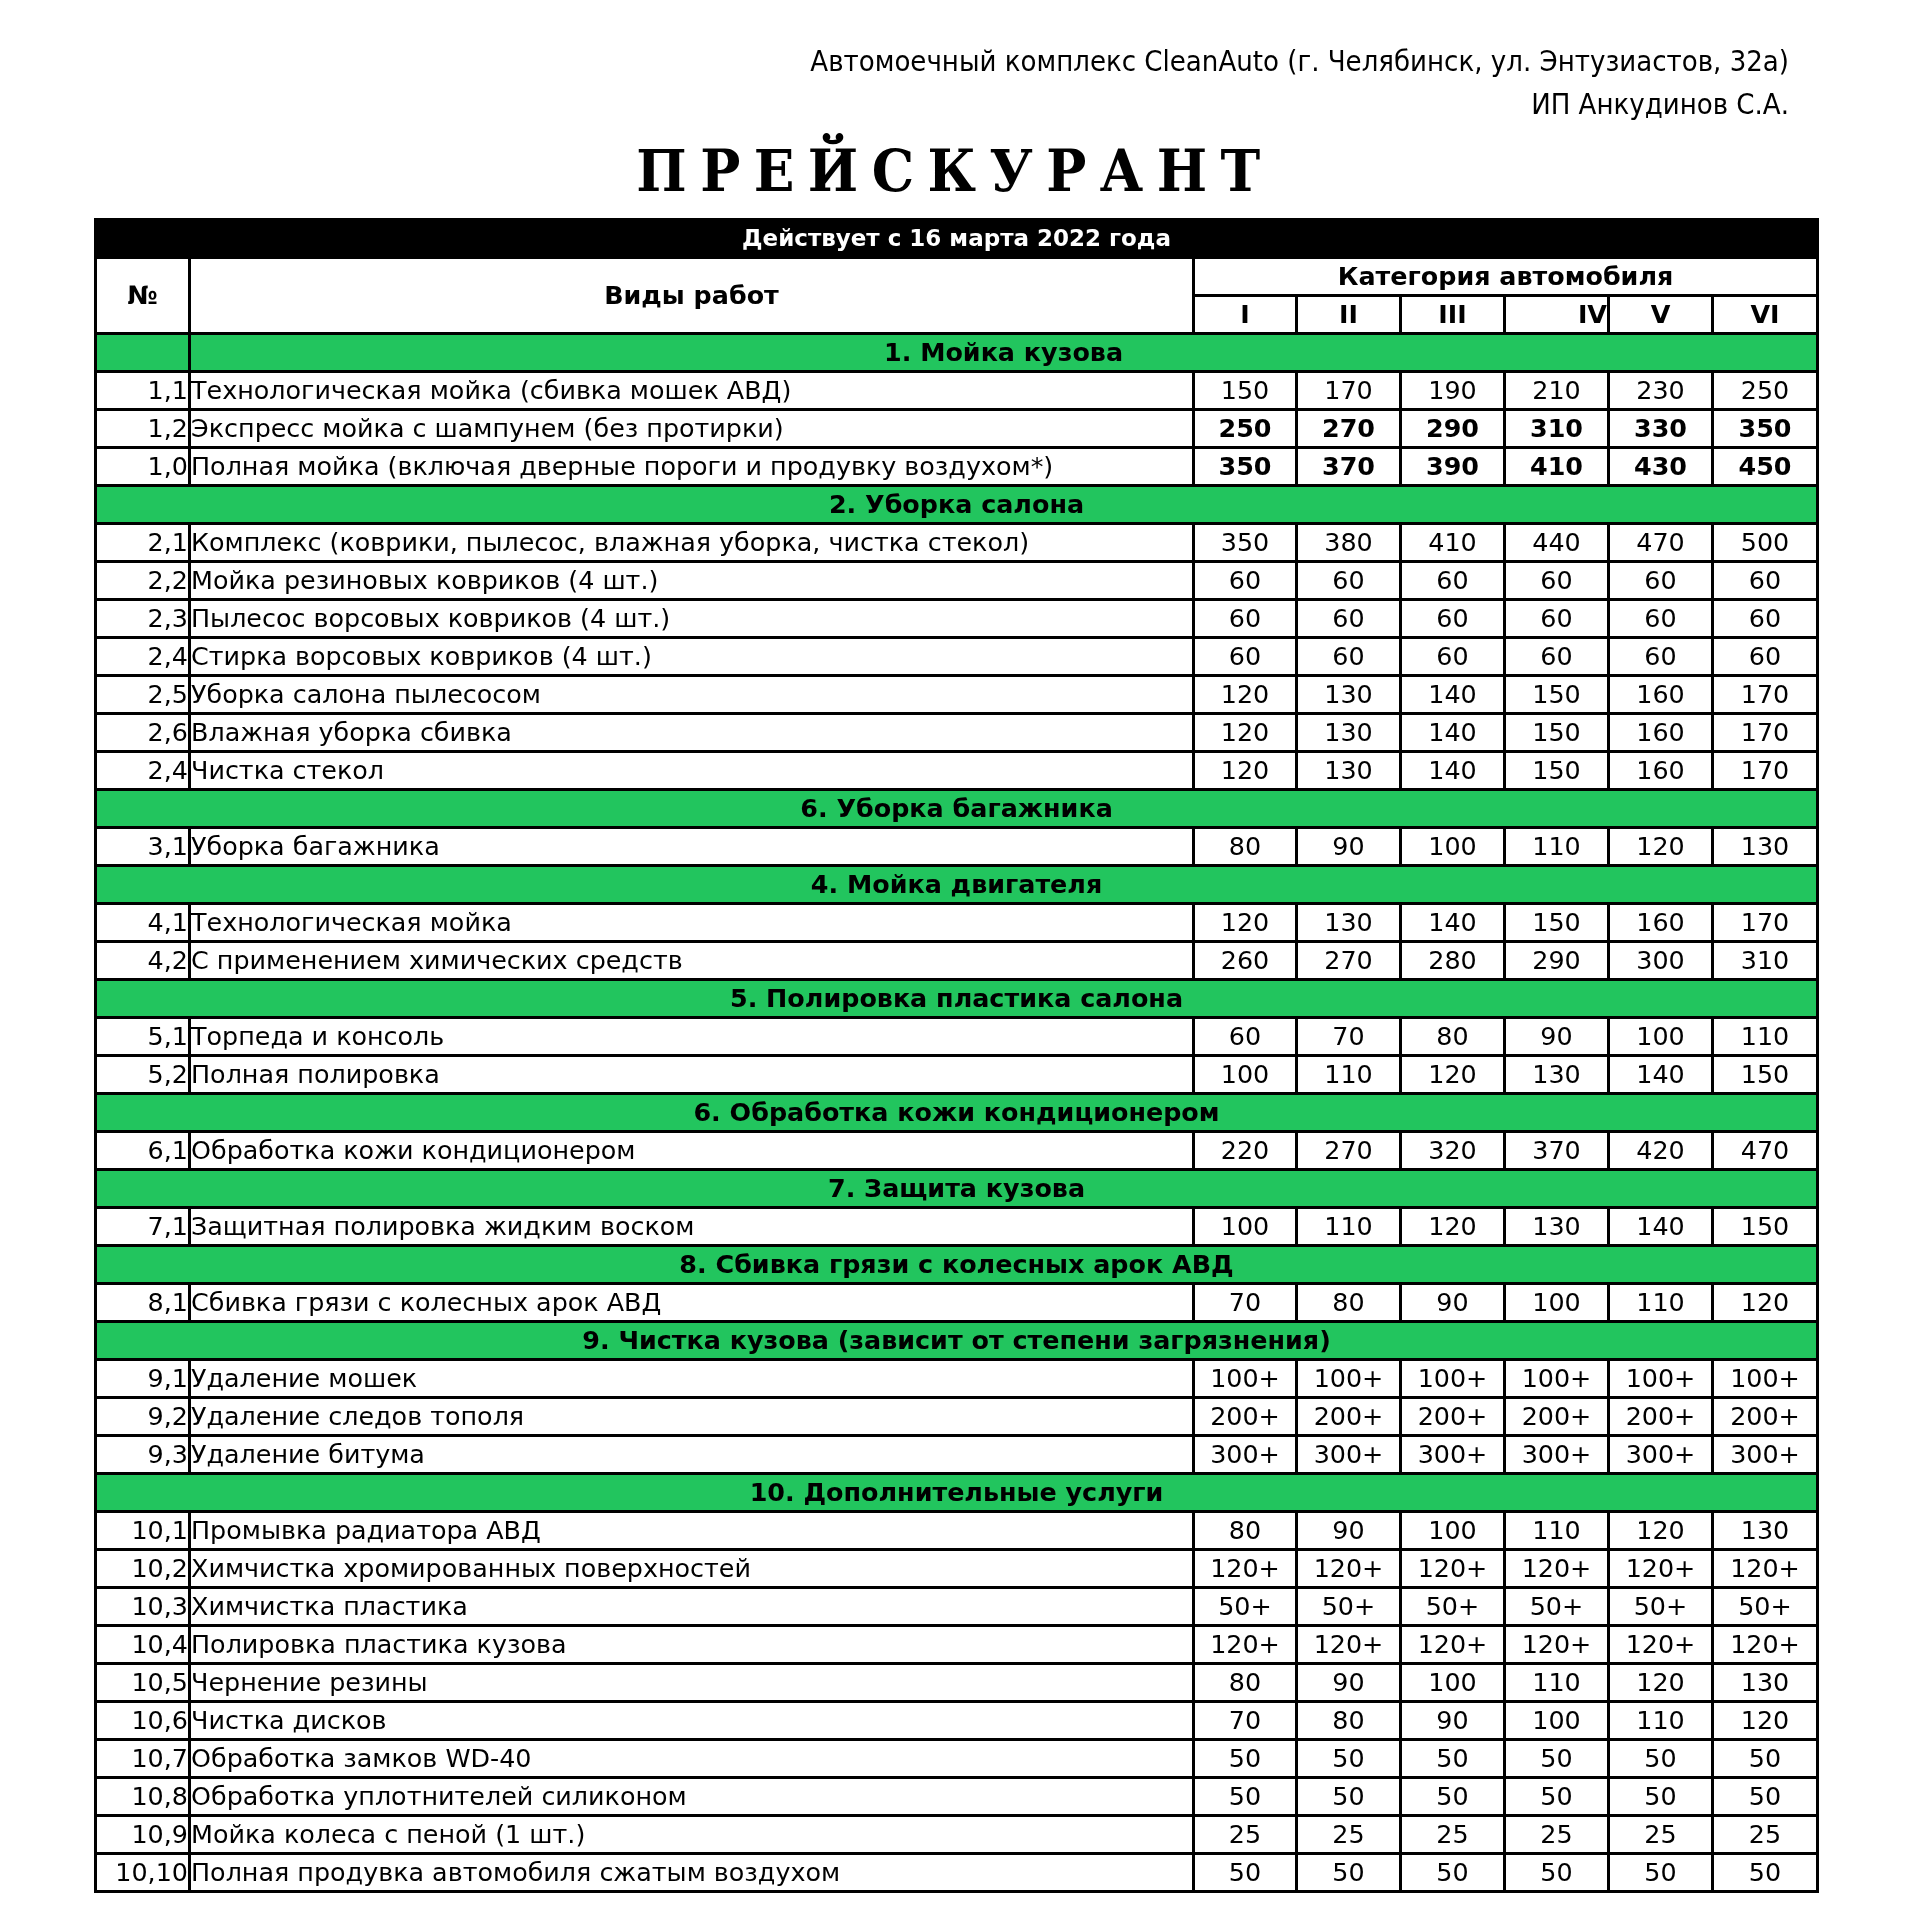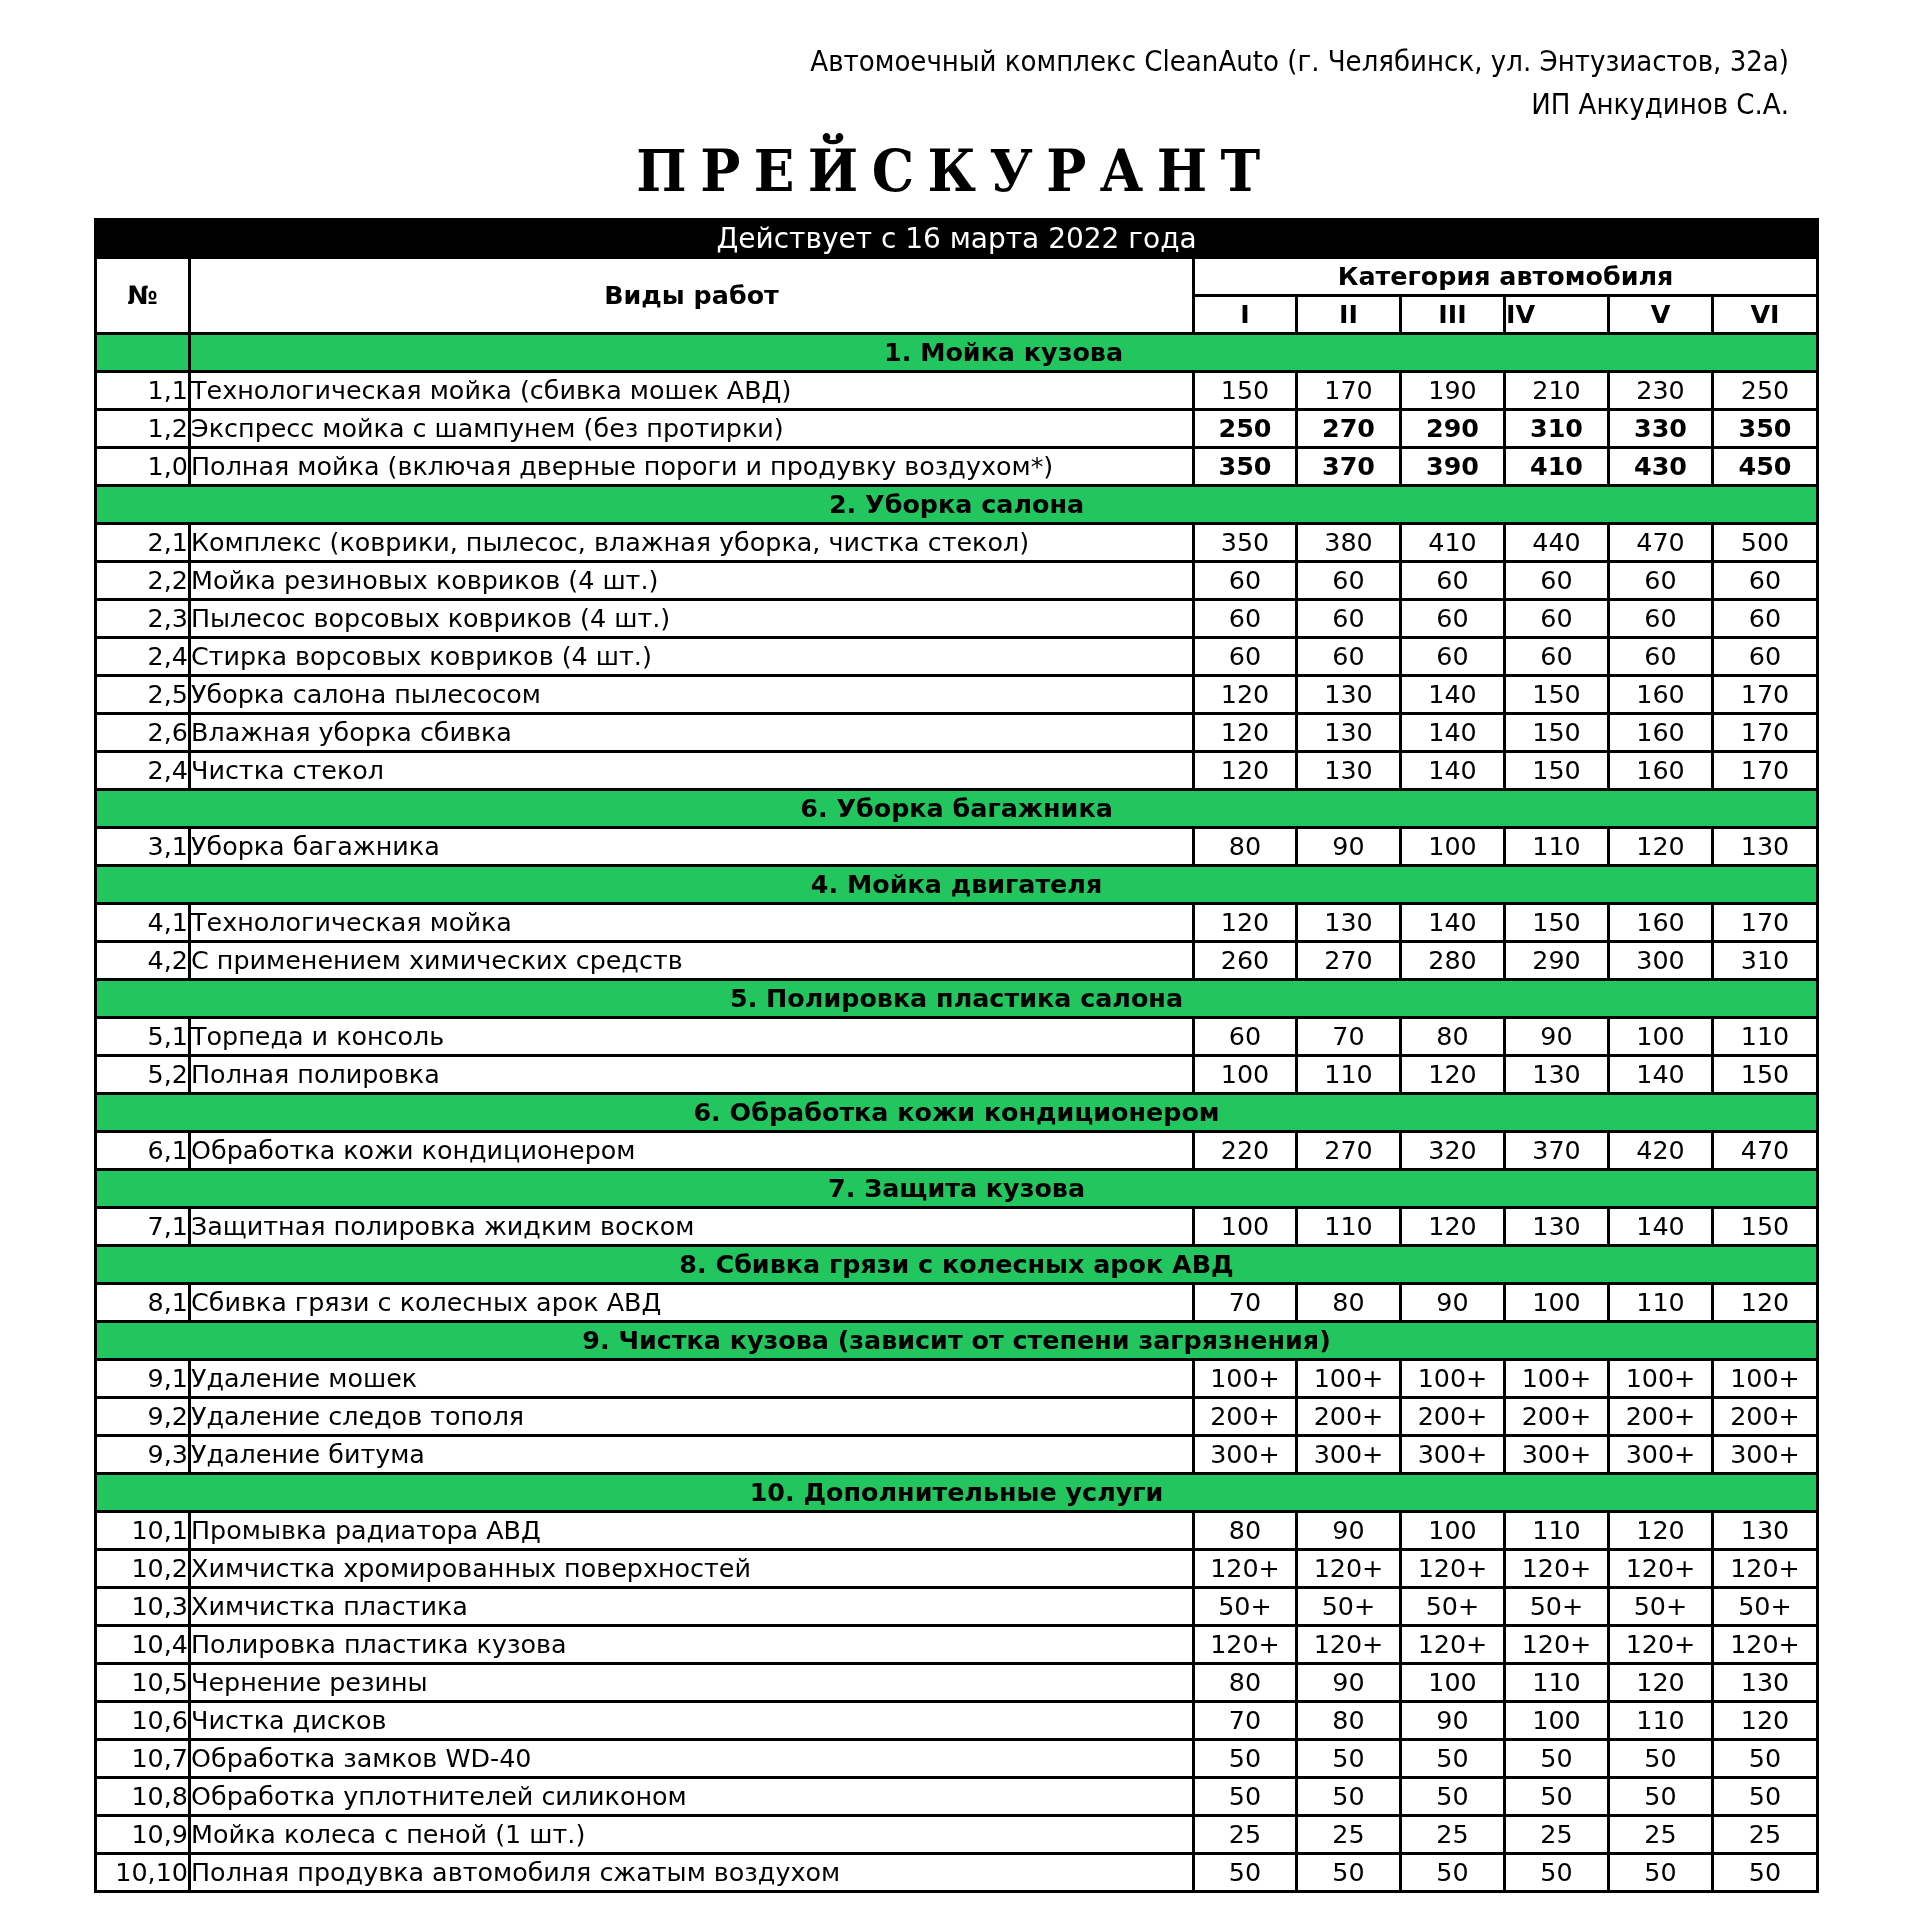--- a/index.html
+++ b/index.html
@@ -7,21 +7,21 @@
          font-family:"DejaVu Serif","Liberation Serif",serif; color:#000; }
   .org { position:absolute; right:121px; text-align:left; font-size:29px; line-height:39px; font-family:"DejaVu Sans Condensed","DejaVu Sans",sans-serif; }
   .org.l1 { top:42px; }
   .org.l2 { top:85px; }
   .title { position:absolute; top:137px; left:0; width:1910px; text-align:center;
            font-size:58px; font-weight:bold; letter-spacing:14.6px; line-height:69px;
            font-family:"DejaVu Serif",serif; transform:scaleX(0.92); }
   table.price { position:absolute; left:94px; top:218px; width:1722px; border-collapse:collapse;
                 font-family:"DejaVu Sans",sans-serif; font-size:25.4px; table-layout:fixed; }
   table.price td, table.price th { border:3.1px solid #000; padding:0; height:35px; line-height:35px; white-space:nowrap; overflow:hidden; }
-  .banner td { background:#000; color:#fff; text-align:center; font-weight:normal; font-size:28px; height:39px; line-height:39px; }
+  .banner td { background:#000; color:#fff; text-align:center; font-weight:bold; font-size:23px; height:39px; line-height:39px; }
   th { font-weight:bold; }
   .hdr-no, .hdr-work { vertical-align:middle; text-align:center; }
   .hdr-cat { text-align:center;margin-top:16px; }
   .sec td { background:#22c55e; text-align:center; font-weight:bold; }
   td.no { text-align:right; padding-right:9.2px; }
   td.work { text-align:left; padding-left:6.2px; }
   td.val { text-align:center; }
   tr.bold td.val { font-weight:bold; }
 </style>
 </head>
@@ -48,21 +48,21 @@
     </tr>
     <tr>
       <th rowspan="2" class="hdr-no">№</th>
       <th rowspan="2" class="hdr-work">Виды работ</th>
       <th colspan="6" class="hdr-cat">Категория автомобиля</th>
     </tr>
     <tr id="cat-row">
         <th style="text-align: center;">I</th>
         <th style="text-align: center;">II</th>
         <th style="text-align: center;">III</th>
-        <th style="text-align: left;">IV</th>
+        <th style="text-align: right;">IV</th>
         <th style="text-align: center;">V</th>
         <th style="text-align: center;">VI</th>
       </tr>
   </thead>
   <tbody id="tbody">
       <tr class="sec">
         <td></td>
         <td colspan="7">1. Мойка кузова</td>
       </tr>
       <tr>

